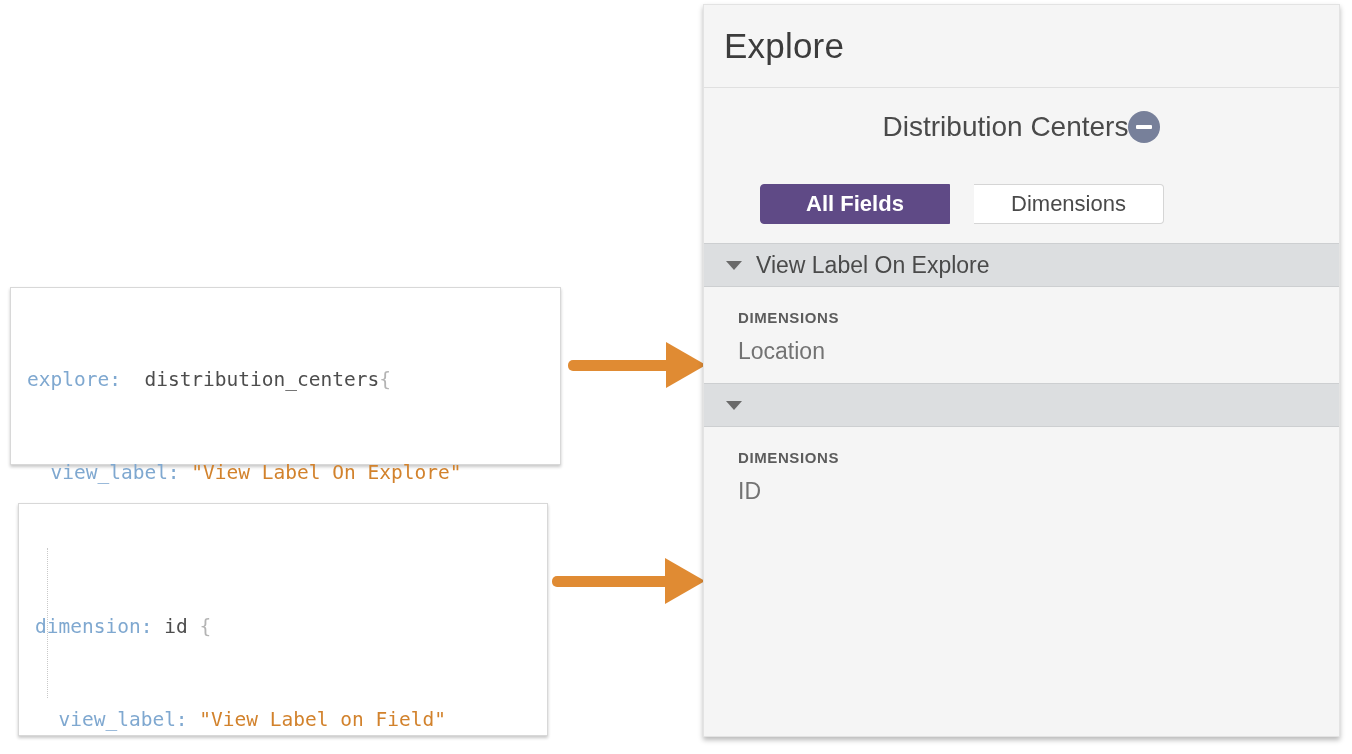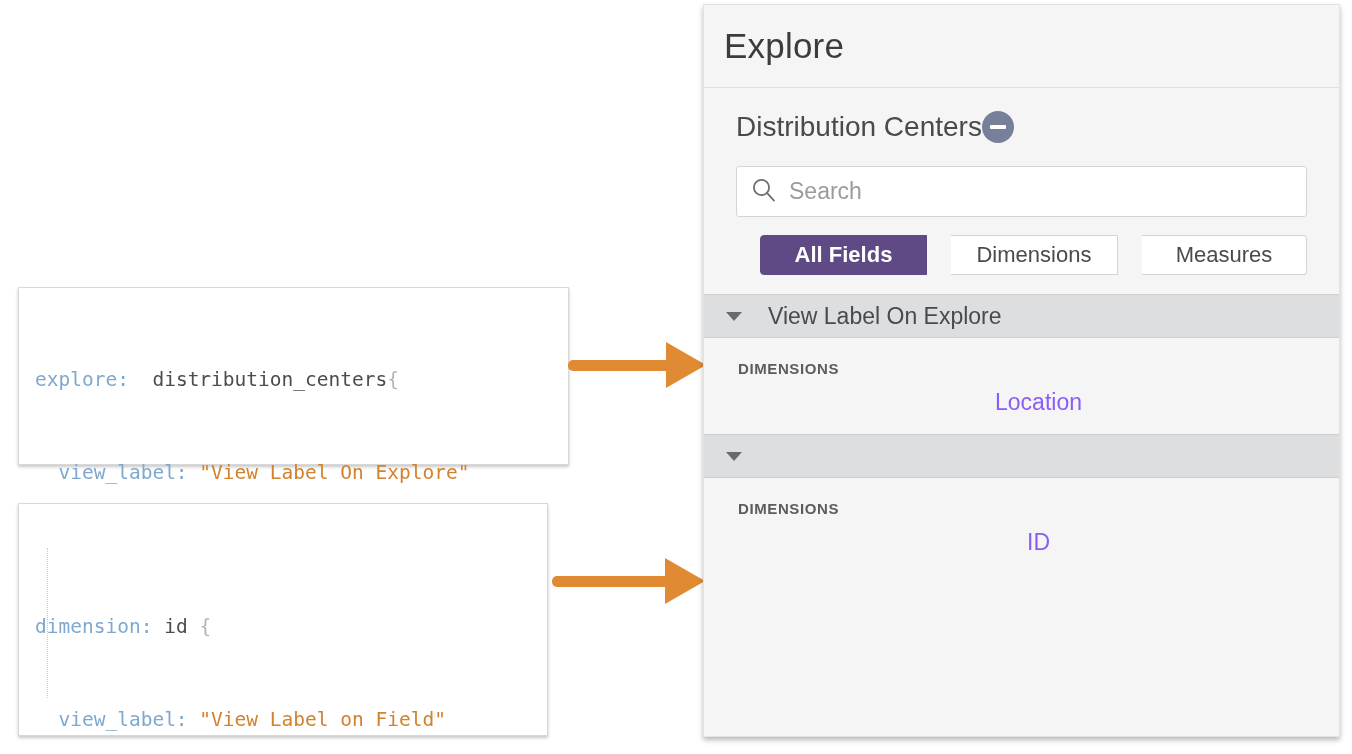--- a/index.html
+++ b/index.html
@@ -18,21 +18,21 @@
     background: #ffffff;
     border: 1px solid #d8d8d8;
     box-shadow: 0 2px 3px rgba(0,0,0,0.22);
     font-family: "DejaVu Sans Mono", "Liberation Mono", monospace;
     font-size: 19.5px;
     line-height: 31px;
     color: #4a4a4a;
     padding: 14px 18px 16px 16px;
     white-space: pre;
   }
-  #code-explore { left: 18px; top: 287px; width: 551px; height: 178px; }
+  #code-explore { left: 10px; top: 287px; width: 551px; height: 178px; }
   #code-dimension { left: 18px; top: 503px; width: 530px; height: 233px; }
 
   .ln { display: block; height: 31px; }
   .ind1 { padding-left: 2.0ch; }
   .ind0 { padding-left: 0ch; }
   .kw    { color: #7fa8d0; }
   .ident { color: #4d4d4d; }
   .str   { color: #d2822c; }
   .brace { color: #b4b4b4; }
   .guide {
@@ -82,21 +82,21 @@
     display: flex; align-items: center;
     padding: 0 20px;
     font-size: 35px;
     color: #3c3c3c;
     font-weight: 400;
     border-bottom: 1px solid #e0e0e0;
     letter-spacing: 0.2px;
   }
   #view-header {
     height: 78px;
-    display: flex; align-items: center; justify-content: flex-start;
+    display: flex; align-items: center; justify-content: center;
     padding: 0 32px 0 32px;
   }
   #view-header-name { font-size: 28px; color: #4a4a4a; font-weight: 400; }
   #collapse-icon {
     width: 32px; height: 32px; border-radius: 50%;
     background: #77809a;
     display: flex; align-items: center; justify-content: center;
     flex: 0 0 auto;
   }
   #collapse-icon .bar { width: 16px; height: 3.5px; background: #ffffff; border-radius: 1px; }
@@ -135,41 +135,39 @@
   .tab.t-mea { width: 188px; }
 
   #fields-area { margin-top: 19px; }
   .group-header {
     height: 44px;
     background: #dcdee0;
     display: flex; align-items: center;
     padding-left: 22px;
     border-top: 1px solid #cdcfd1;
     border-bottom: 1px solid #cdcfd1;
-    gap: 12px;
   }
   .caret {
     width: 0; height: 0;
     border-left: 8px solid transparent;
     border-right: 8px solid transparent;
     border-top: 9px solid #6a6a6a;
     margin-right: 14px;
     flex: 0 0 auto;
   }
   .group-header-label { font-size: 23px; color: #4a4a4a; }
   .group-body { background: #f5f5f5; padding: 0 0 6px 0; }
   .subhead {
     font-size: 15px; font-weight: bold; letter-spacing: 0.6px;
     color: #5c5c5c;
     padding: 22px 0 0 34px;
   }
   .field-item {
-    font-size: 23px; color: #8b5cf6;
+    font-size: 23px; color: #737373;
     padding: 12px 0 12px 34px;
-    text-align: center;
   }
 </style>
 </head>
 <body>
 
 <div id="stage">
 
   <div class="code-card" id="code-explore">
     <span class="ln ind0"><span class="kw">explore:</span><span>  </span><span class="ident">distribution_centers</span><span class="brace">{</span></span>
     <span class="ln ind1"><span class="kw">view_label:</span><span> </span><span class="str">"View Label On Explore"</span></span>
@@ -200,36 +198,24 @@
 
     <div id="panel-title">Explore</div>
 
     <div id="view-header">
       <div id="view-header-name">Distribution Centers</div>
       <div id="collapse-icon">
         <div class="bar"></div>
       </div>
     </div>
 
-    <div id="search-row">
-      <div class="search-box">
-        <span class="mag">
-          <svg width="26" height="26" viewBox="0 0 26 26">
-            <circle cx="10.5" cy="10.5" r="7.6" fill="none" stroke="#6e6e6e" stroke-width="1.8"></circle>
-            <line x1="16.2" y1="16.2" x2="23" y2="23.6" stroke="#6e6e6e" stroke-width="1.8" stroke-linecap="round"></line>
-          </svg>
-        </span>
-        <span class="ph">Search</span>
-      </div>
-    </div>
 
     <div id="tab-row">
       <div class="tab t-all active">All Fields</div>
       <div class="tab t-dim">Dimensions</div>
-      <div class="tab t-mea">Measures</div>
     </div>
 
     <div id="fields-area">
 
       <div class="group-header">
         <span class="caret"></span>
         <span class="group-header-label">View Label On Explore</span>
       </div>
       <div class="group-body">
         <div class="subhead">DIMENSIONS</div>

